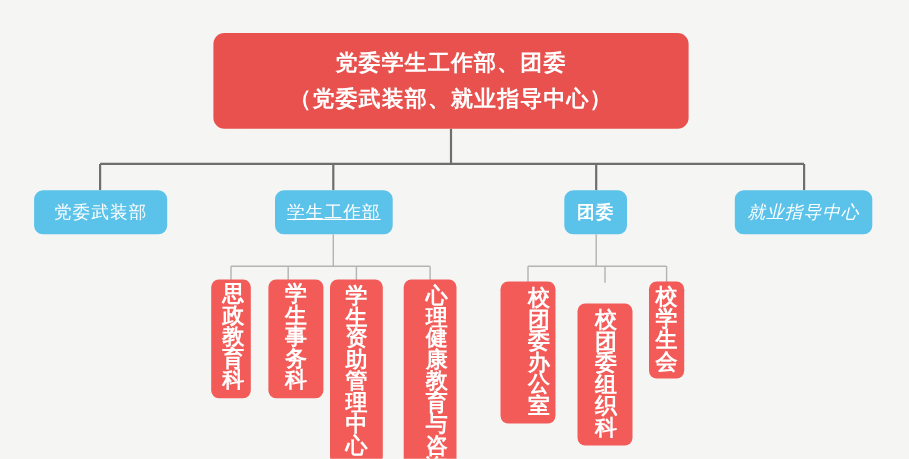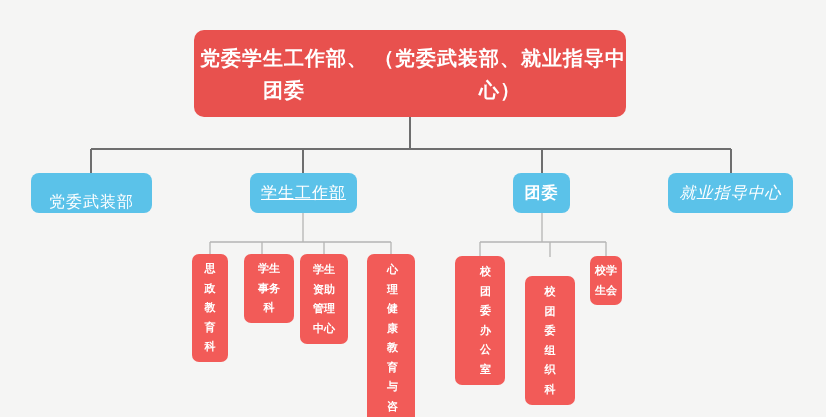--- a/index.html
+++ b/index.html
@@ -25,49 +25,49 @@
     color: var(--text-white, #ffffff);
     box-sizing: border-box;
     text-align: center;
   }
   
   .node-root {
     left: 194px; top: 30px; width: 432px; height: 87px;
     background: var(--root-red, #e8514e);
     border-radius: 10px;
     display: flex;
-    flex-direction: row;
+    flex-direction: column;
     align-items: center;
     justify-content: center;
     font-size: 20px;
     font-weight: bold;
     line-height: 32px;
     letter-spacing: 1px;
   }
   
   .node-dept {
     top: 173px; height: 40px;
     background: var(--dept-blue, #5bc2e9);
     border-radius: 8px;
     display: flex;
     align-items: center;
     justify-content: center;
     font-size: 16px;
     letter-spacing: 1px;
   }
-  .d-armed      { left: 31px;  width: 121px; align-items: flex-end; }
+  .d-armed      { left: 31px;  width: 121px; }
   .d-student    { left: 250px; width: 107px; text-decoration: underline; }
   .d-league     { left: 513px; width: 57px; font-weight: bold;  }
   .d-employment { left: 668px; width: 125px; font-style: italic; }
   
   .node-office {
     top: 254px;
     background: var(--office-red, #f25b58);
     border-radius: 7px;
-    font-size: 11px;
+    font-size: 20px;
     font-weight: bold;
     line-height: 19.5px;
     word-break: break-all;
     padding: 5px 0;
   }
   .o-b { top: 256px; }
   .o-szjyk { left: 192px; width: 36px; padding: 5px 10px; }
   .o-xsswk { left: 244px; width: 50px; padding: 5px 10px; }
   .o-xszz  { left: 300px; width: 48px; padding: 6px 8px;  }
   .o-xljk  { left: 367px; width: 48px; padding: 6px 20px;  }

